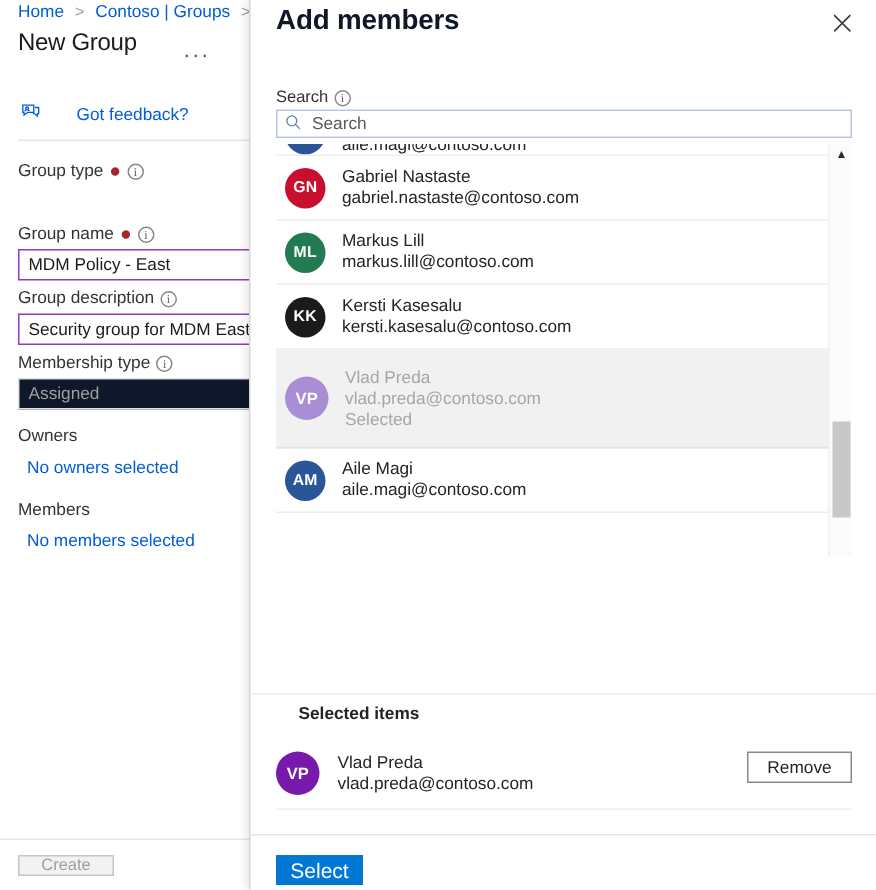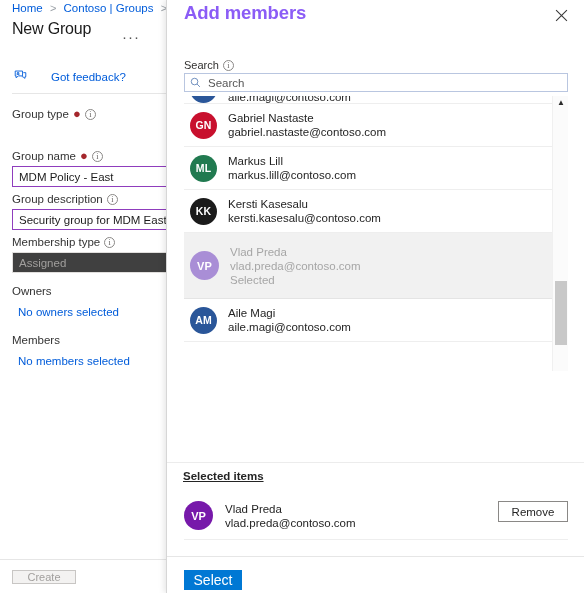--- a/index.html
+++ b/index.html
@@ -32,39 +32,39 @@
   .info-i {
     display:inline-block; width:11px; height:11px; border:1px solid #8a8886; border-radius:50%;
     font-size:8px; line-height:9px; text-align:center; color:#605e5c; font-family:"Liberation Serif", serif;
   }
   .input-box {
     margin-top:4px; height:21px; border:1px solid #cfcfcf; background:#fff;
     font-size:11.5px; color:#1b1b1b; padding:2px 6px; line-height:16px; width:176px;
     white-space:nowrap; overflow:hidden;
   }
   .input-box.focusy { border:1px solid #8f3dbd; }
-  .input-box.disabled { background:#404040; color:#a19f9d; border:1px solid #e1dfdd; }
+  .input-box.disabled { background:#0f172a; color:#a19f9d; border:1px solid #e1dfdd; }
 
   .sec-label { position:absolute; left:12px; font-size:11.5px; color:#333; }
   .sec-link { position:absolute; left:18px; font-size:11.5px; color:#015cda; }
 
   .left-footer-line { position:absolute; left:0; top:559px; width:176px; height:1px; background:#e6e6e6; }
   .create-btn {
     position:absolute; left:12px; top:570px; width:64px; height:14px;
     background:#f3f2f1; border:1px solid #c8c6c4; color:#a19f9d;
     font-size:11px; display:flex; align-items:center; justify-content:center;
   }
 
   
   .panel {
     position:absolute; left:166px; top:0; width:418px; height:593px;
     background:#fff; border-left:1px solid #d6d6d6;
     box-shadow:-2px 0 6px rgba(0,0,0,0.10);
   }
-  .panel-title { position:absolute; left:17px; top:2px; font-size:18.5px; color:#8b5cf6; font-weight:700; letter-spacing:-0.1px; }
+  .panel-title { position:absolute; left:17px; top:2px; font-size:18.5px; color:#0f172a; font-weight:700; letter-spacing:-0.1px; }
   .panel-close { position:absolute; right:12px; top:4px; width:22px; height:22px; display:flex; align-items:center; justify-content:center; color:#444; }
 
   .search-label { position:absolute; left:17px; top:59px; font-size:11px; color:#323130; display:flex; align-items:center; gap:4px; }
   .search-wrap { position:absolute; left:17px; top:73px; width:384px; height:19px; border:1px solid #b9c6e0; background:#fff; display:flex; align-items:center; padding:0 5px; gap:5px; }
   .search-input { border:0; outline:none; flex:1; font-size:11.5px; color:#3b3b3b; font-family:"Liberation Sans", sans-serif; background:transparent; }
   .search-input::placeholder { color:#575757; opacity:1; }
 
   
   .list-area { position:absolute; left:17px; top:96px; width:384px; height:275px; overflow:hidden; background:#fff; }
   .list-inner { position:absolute; left:0; top:-6px; width:368px; }
@@ -82,21 +82,21 @@
   .rmail { font-size:11.5px; color:#242424; white-space:nowrap; }
   .rstate { font-size:11.5px; color:#a6a6a6; white-space:nowrap; }
   .row.selected .rname, .row.selected .rmail { color:#a6a6a6; }
 
   .scroll-track { position:absolute; left:385px; top:96px; width:16px; height:275px; background:#fbfbfb; border-left:1px solid #f0f0f0; }
   .scroll-up { position:absolute; left:0; top:0; width:16px; height:13px; display:flex; align-items:center; justify-content:center; font-size:8px; color:#2b2b2b; }
   .scroll-thumb { position:absolute; left:2px; top:185px; width:12px; height:64px; background:#c8c8c8; }
 
   
   .sel-sep { position:absolute; left:0; top:462px; width:418px; height:1px; background:#ececec; }
-  .sel-title { position:absolute; left:16px; top:470px; font-size:11.5px; font-weight:700; color:#242424;text-decoration:underline; }
+  .sel-title { position:absolute; left:32px; top:470px; font-size:11.5px; font-weight:700; color:#242424; }
   .sel-row { position:absolute; left:17px; top:492px; width:384px; height:48px; display:flex; align-items:center; gap:12px; border-bottom:1px solid #eeeeee; }
   .sel-avatar { width:29px; height:29px; min-width:29px; border-radius:50%; color:#fff; font-size:11px; font-weight:700; display:flex; align-items:center; justify-content:center; }
   .remove-btn {
     position:absolute; right:0; top:9px; width:70px; height:21px; border:1px solid #8a8886; background:#fff;
     font-size:11.5px; color:#242424; display:flex; align-items:center; justify-content:center;
   }
   .footer-line { position:absolute; left:0; top:556px; width:418px; height:1px; background:#e6e6e6; }
   .select-btn {
     position:absolute; left:17px; top:570px; width:58px; height:20px; background:#0078d4; color:#fff;
     font-size:14px; display:flex; align-items:center; justify-content:center; border:0;

